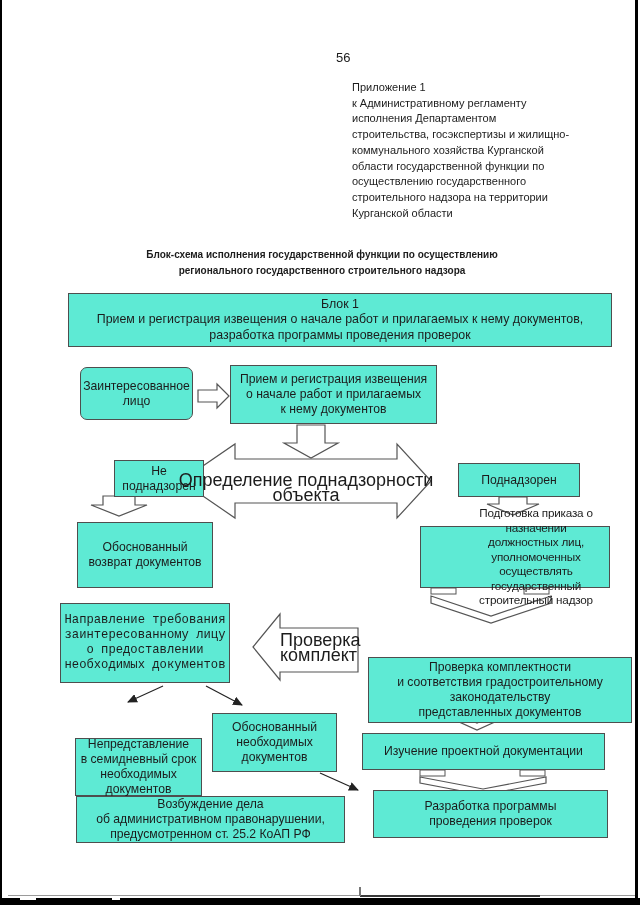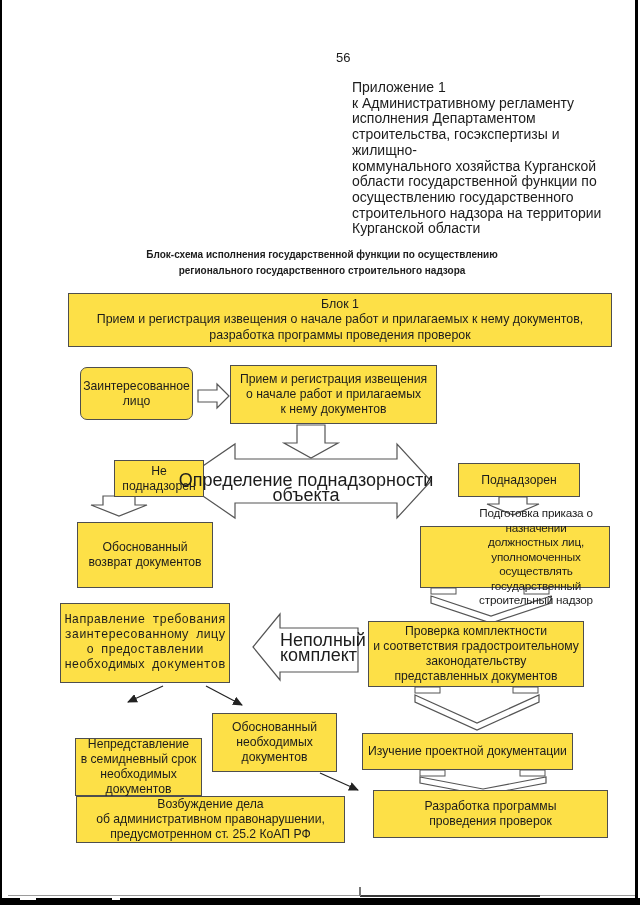--- a/index.html
+++ b/index.html
@@ -4,28 +4,28 @@
 <style>
   html,body{margin:0;padding:0;background:#e8e8e8;}
   .page{
     position:relative;width:640px;height:905px;background:#ffffff;
     font-family:"Liberation Sans",sans-serif;color:#1c1c1c;overflow:hidden;
     margin:0 auto;
   }
   .pagenum{position:absolute;left:336px;top:50px;font-size:13px;z-index:3;}
   .appendix{
     position:absolute;left:352px;top:80px;width:252px;
-    font-size:14px;line-height:15.7px;white-space:pre-line;z-index:3;
+    font-size:11px;line-height:15.7px;white-space:pre-line;z-index:3;
   }
   .doc-title{
     position:absolute;left:20px;top:247px;width:604px;text-align:center;
     font-size:10px;line-height:16px;font-weight:bold;white-space:pre-line;z-index:3;
   }
   .box{
-    position:absolute;box-sizing:border-box;background:#fde047;
+    position:absolute;box-sizing:border-box;background:#5eead4;
     border:1px solid #4e4e4e;display:flex;align-items:center;justify-content:center;
     text-align:center;font-size:12.2px;line-height:14.8px;white-space:pre-line;
     padding:0 2px;z-index:2;
   }
   .box.tight{font-size:11.7px;letter-spacing:-0.2px;line-height:14.6px;}
   .float-label{
     position:absolute;text-align:center;font-size:18px;line-height:15px;
     white-space:pre-line;z-index:3;background:transparent;
   }
   .arrows{position:absolute;left:0;top:0;z-index:1;}
@@ -117,38 +117,38 @@
   <div class="box tight" style="left:420px;top:526px;width:190px;height:62px;padding-left:44px;">Подготовка приказа о назначении
 должностных лиц,
 уполномоченных осуществлять
 государственный строительный надзор</div>
 
   <div class="box" style="left:60px;top:603px;width:170px;height:80px;font-family:Liberation Mono, monospace;">Направление требования
 заинтересованному лицу
 о предоставлении
 необходимых документов</div>
 
-  <div class="float-label" style="left:280px;top:633px;width:76px;height:32px;">Неполный
+  <div class="float-label" style="left:280px;top:633px;width:76px;height:32px;">Проверка
 комплект</div>
 
-  <div class="box" style="left:368px;top:621px;width:216px;height:66px;">Проверка комплектности
+  <div class="box" style="left:368px;top:657px;width:264px;height:66px;">Проверка комплектности
 и соответствия градостроительному
 законодательству
 представленных документов</div>
 
   <div class="box" style="left:75px;top:713px;width:127px;height:58px;margin-top:25px;">Непредставление
 в семидневный срок
 необходимых
 документов</div>
 
   <div class="box" style="left:212px;top:713px;width:125px;height:59px;">Обоснованный
 необходимых
 документов</div>
 
-  <div class="box" style="left:362px;top:733px;width:211px;height:37px;text-align:center;">Изучение проектной документации</div>
+  <div class="box" style="left:362px;top:733px;width:243px;height:37px;text-align:center;">Изучение проектной документации</div>
 
   <div class="box" style="left:76px;top:796px;width:269px;height:47px;">Возбуждение дела
 об административном правонарушении,
 предусмотренном ст. 25.2 КоАП РФ</div>
 
   <div class="box" style="left:373px;top:790px;width:235px;height:48px;">Разработка программы
 проведения проверок</div>
 
   <div class="scan-hairline"></div>
   <div class="scan-hairline-dark"></div>

